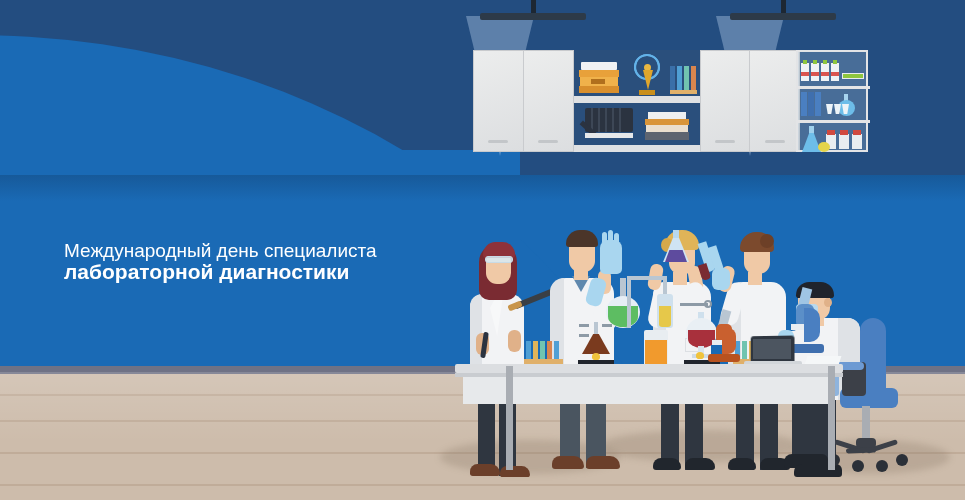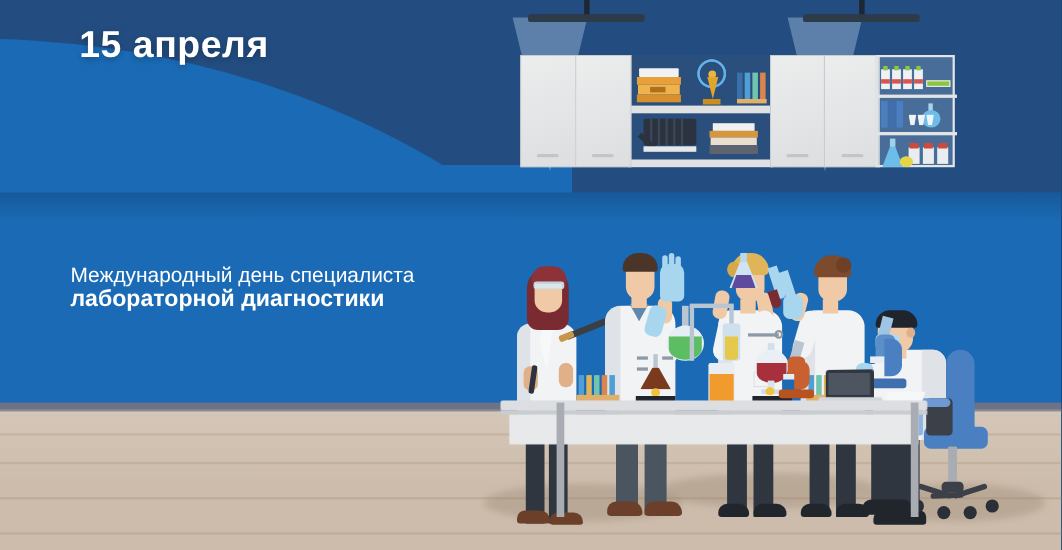--- a/index.html
+++ b/index.html
@@ -429,17 +429,16 @@
   </div>
 
   <div class="abs" style="left:806px;top:356px;width:34px;height:9px;background:#f5f7f8;transform:skewX(-18deg);"></div>
 
   <div class="abs" id="table-top" style="left:455px;top:364px;width:388px;height:9px;"></div>
   <div class="abs" id="table-edge" style="left:455px;top:373px;width:388px;height:4px;"></div>
   <div class="abs" id="table-body" style="left:463px;top:377px;width:372px;height:27px;"></div>
   <div class="abs table-leg" style="left:506px;top:366px;height:104px;"></div>
   <div class="abs table-leg" style="left:828px;top:366px;height:104px;"></div>
 
-  <div class="abs" id="date-text">15 апреля</div>
   <div class="abs" id="line2">лабораторной диагностики</div>
   <div class="abs" id="line1">Международный день специалиста</div>
 
 </div>
 
 </body></html>

